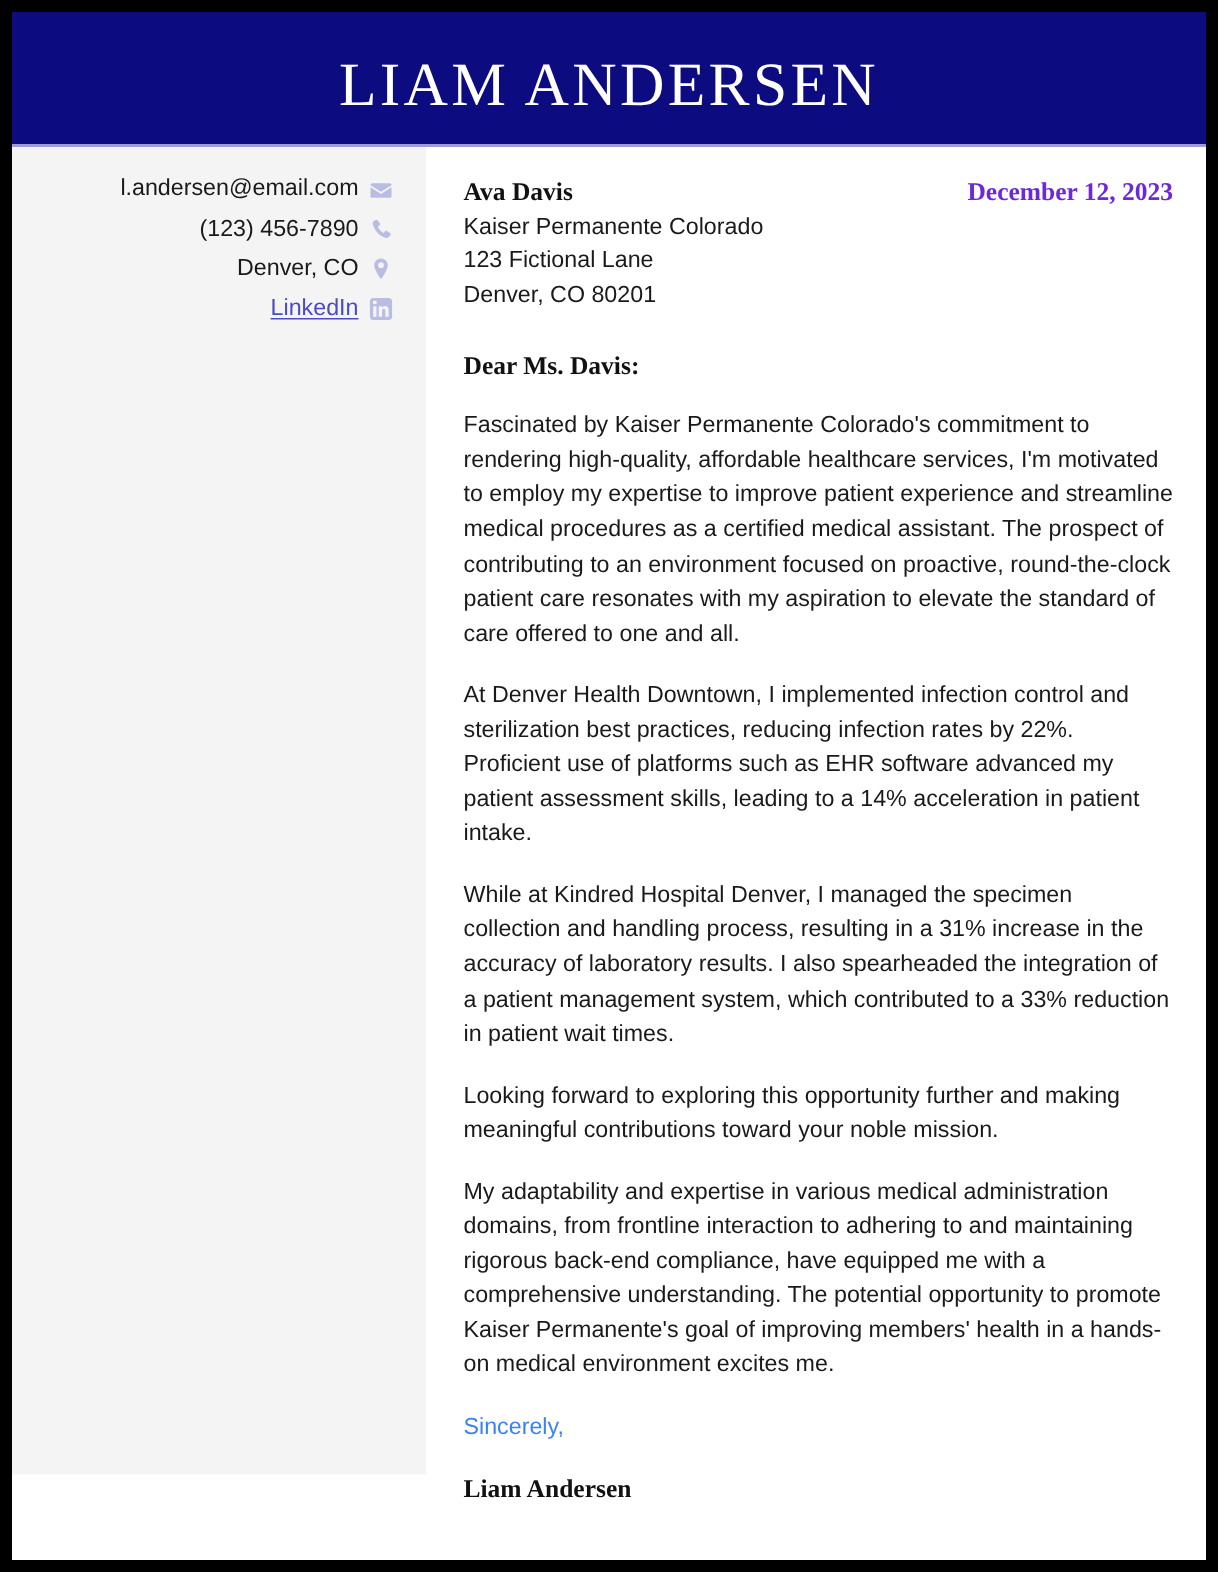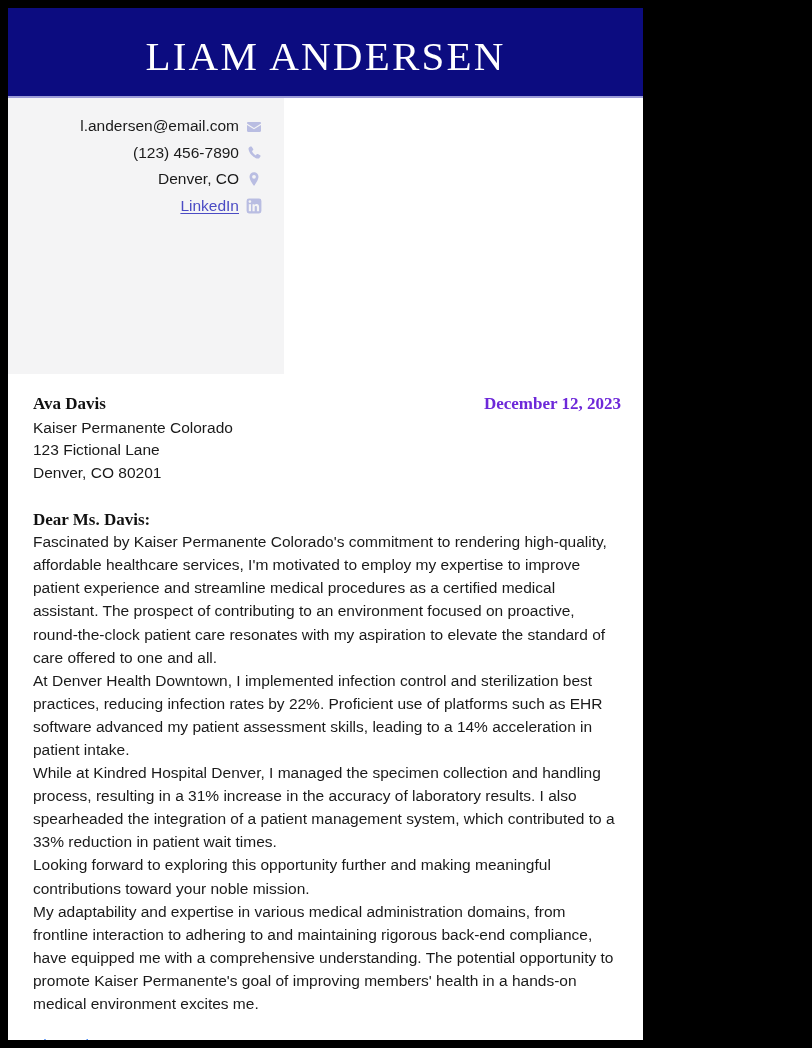--- a/index.html
+++ b/index.html
@@ -15,21 +15,21 @@
   .page-frame {
     position: relative;
     width: 812px;
     height: 1048px;
     background: #000000;
     padding: 8px 8px 8px 8px;
   }
 
   .page {
     position: relative;
-    width: 635px;
+    width: 796px;
     height: 1032px;
     background: #ffffff;
     overflow: hidden;
   }
 
   
   .header {
     background: #0c0c80;
     padding: 26px 20px 18px 20px;
     text-align: center;
@@ -53,21 +53,20 @@
     font-weight: 400;
     letter-spacing: 0.1px;
     margin-top: 13px;
   }
 
   
   .body-wrap {
     display: flex;
     align-items: stretch;
     height: 885px;
-    flex-direction: column;
   }
 
   .sidebar {
     width: 276px;
     flex: 0 0 276px;
     background: #f4f4f5;
     padding: 17px 22px 0 14px;
   }
 
   .contact-list {
@@ -153,20 +152,21 @@
     font-size: 17px;
     font-weight: 700;
     color: #111111;
     margin-top: 26px;
   }
 
   .para {
     font-size: 15.5px;
     line-height: 1.49;
     color: #1a1a1a;
+    margin-top: 18px;
     text-align: left;
   }
 
   .closing {
     font-size: 15.5px;
     line-height: 1.49;
     color: #3b82f6;
     margin-top: 18px;
   }
 

